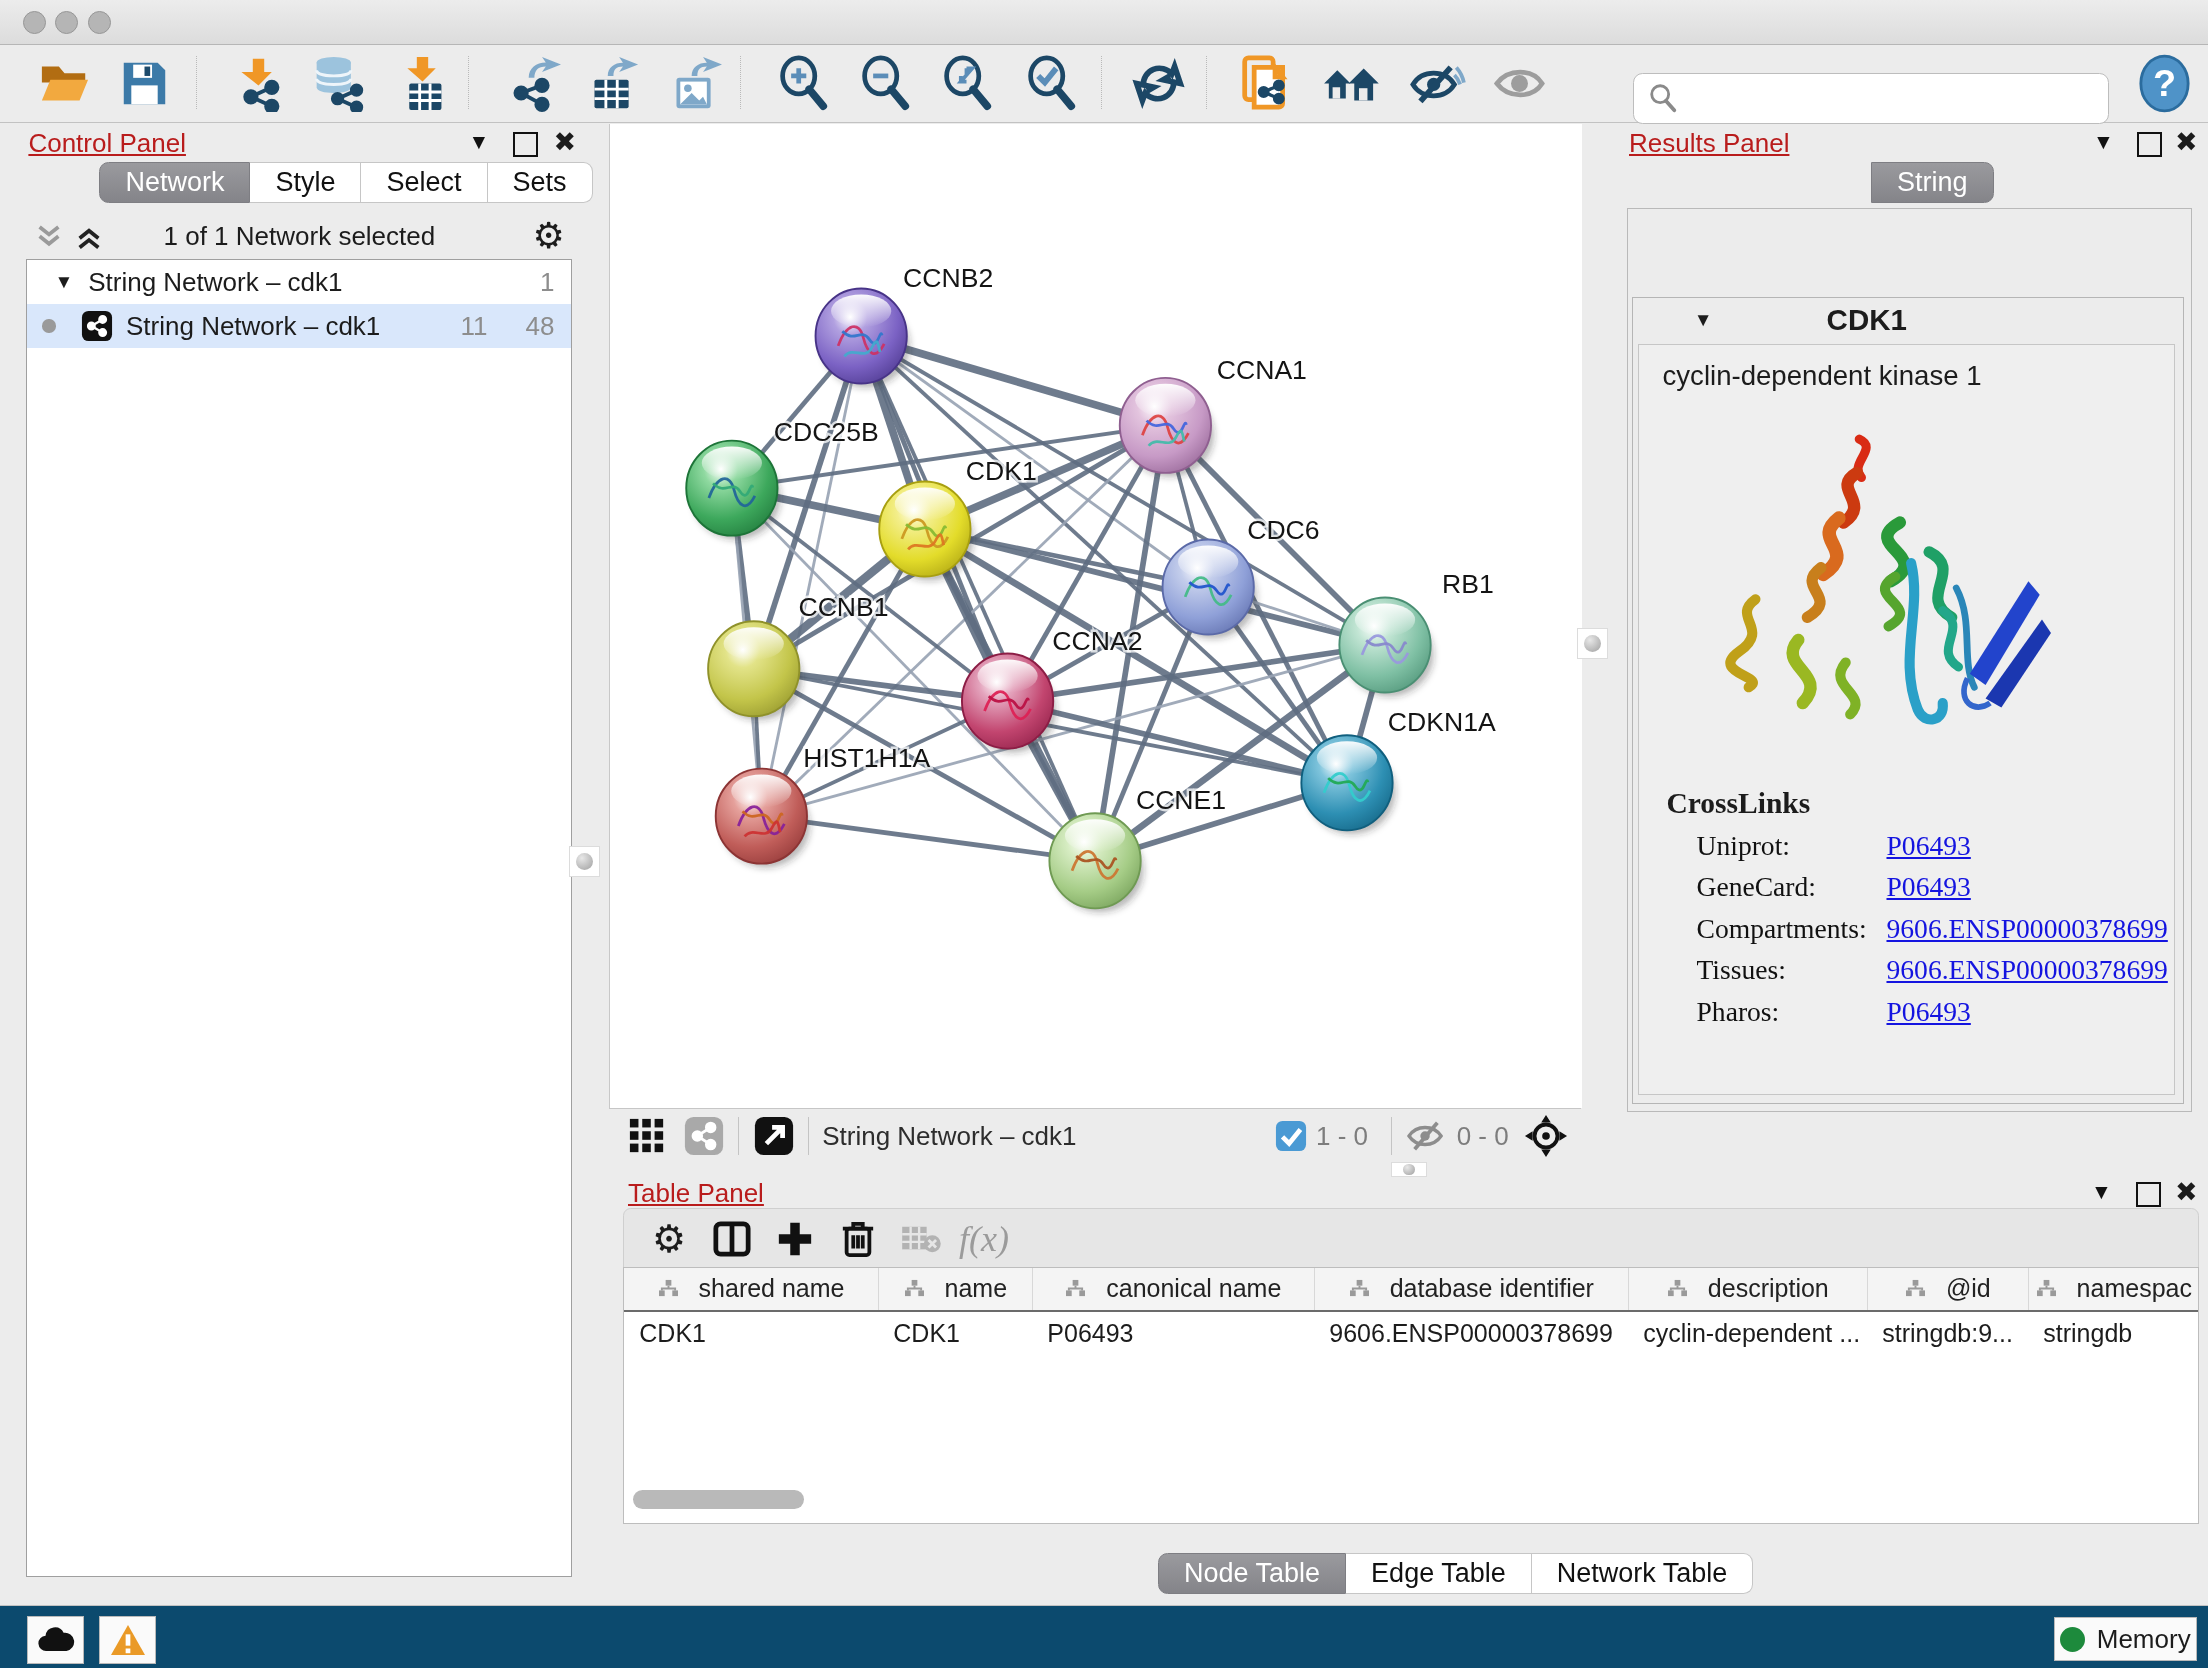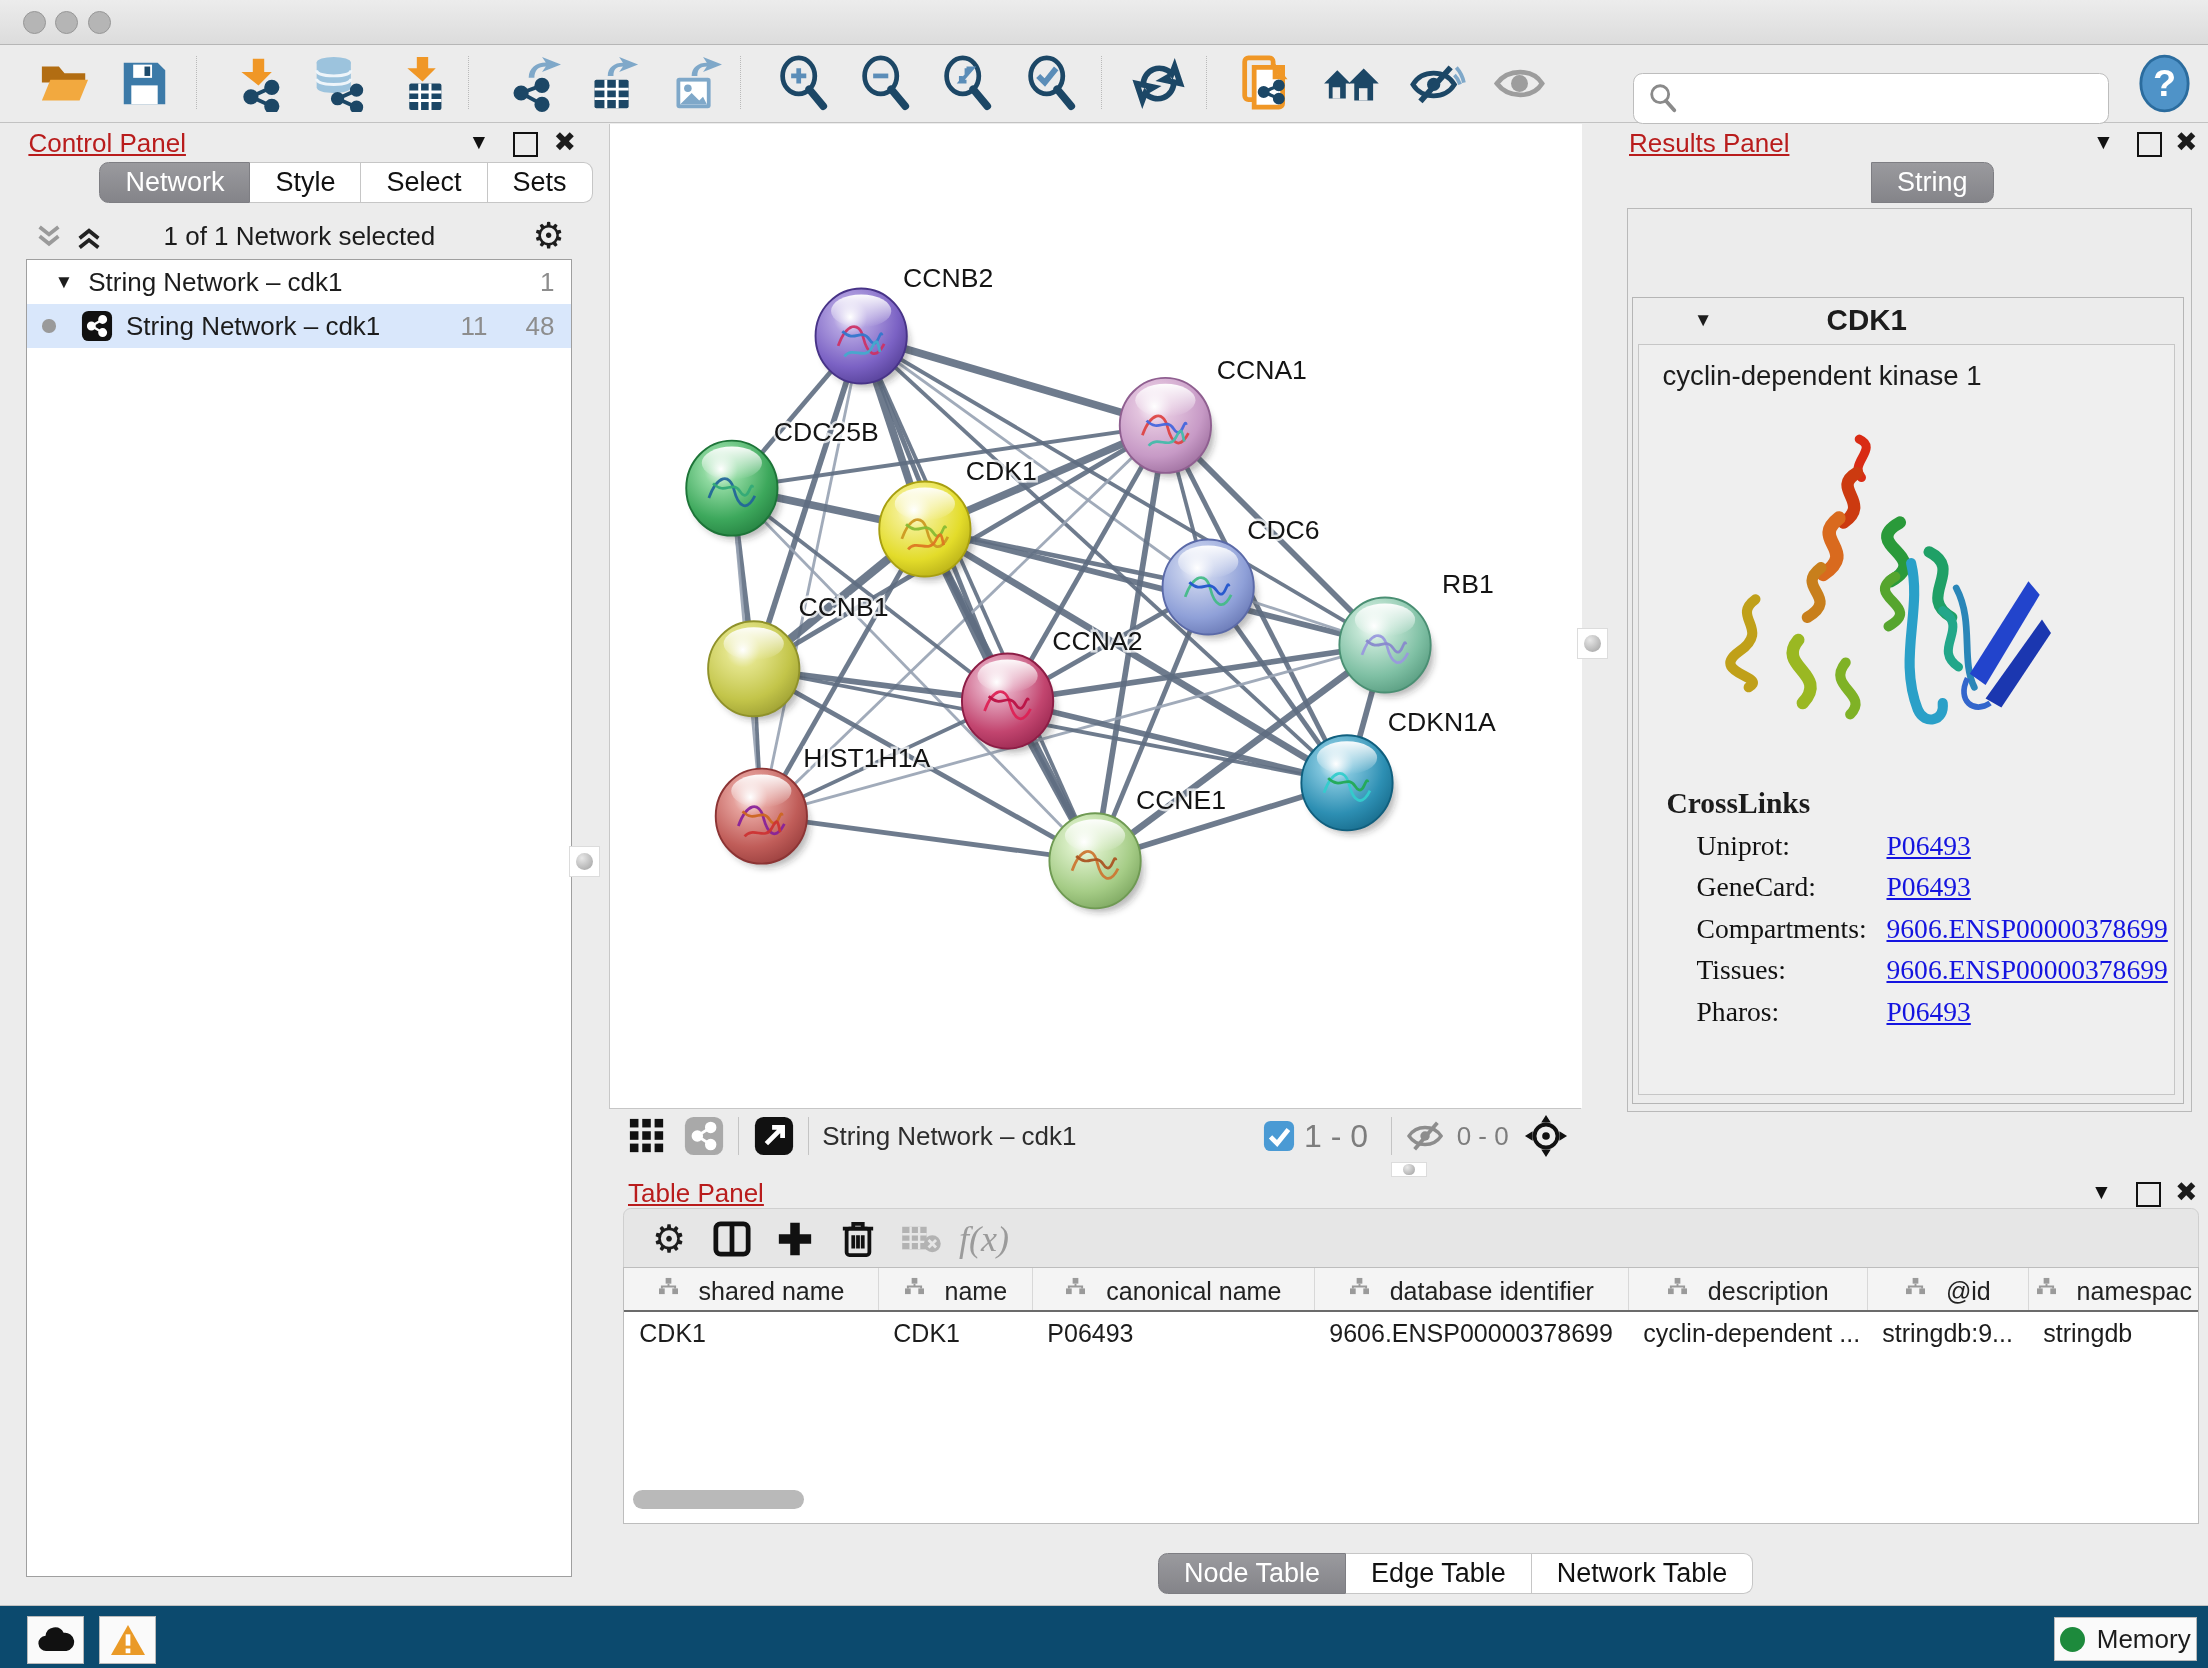--- a/index.html
+++ b/index.html
@@ -58,21 +58,21 @@
   .clrow a{color:#1414e0;text-decoration:underline;}
   
   #table-panel{left:609px;top:1176px;width:1600px;height:430px;}
   #tbl-toolbar{left:14.3px;top:32px;width:1574px;height:59px;background:#e6e6e6;border:1px solid #cfcfcf;
                border-radius:7.6px 7.6px 0 0;display:flex;align-items:center;}
   .tico{width:63px;height:48px;display:flex;align-items:center;justify-content:center;}
   #tbl-wrap{left:14.3px;top:91px;width:1574px;height:255px;background:#fff;border:1px solid #bdbdbd;overflow:hidden;}
   table{border-collapse:collapse;table-layout:fixed;width:1574px;}
   th{background:#f4f4f4;border-right:1px solid #d8d8d8;border-bottom:2.9px solid #6b6b6b;height:40px;
      font-size:25px;font-weight:normal;color:#222;}
-  th .thin{display:inline-flex;gap:20px;}
+  th .thin{display:inline-flex;align-items:center;gap:20px;}
   td{font-size:25px;height:42px;padding:0 15px;vertical-align:middle;white-space:nowrap;overflow:hidden;}
   #hscroll{left:24px;top:314px;width:171px;height:19px;border-radius:9.5px;background:#b9b9b9;}
   #tbl-tabs{left:518px;top:377px;}
   
   #footer{left:0;top:1605px;width:2208px;height:63px;background:#0c4a6e;border-top:1px solid #c2c2c2;}
   .foot-btn{top:9.5px;width:55px;height:46px;background:#fafafa;border:1.9px solid #b9b9b9;
             display:flex;align-items:center;justify-content:center;}
   #memory-btn{left:2054px;top:11.4px;width:141px;height:42px;background:#fafafa;border:1.9px solid #b9b9b9;
               display:flex;align-items:center;justify-content:center;gap:11.4px;font-size:26px;}
   #memory-dot{width:25px;height:25px;border-radius:50%;background:#1d8a3c;}
@@ -554,21 +554,21 @@
       <rect x="2" y="2" width="40" height="40" rx="9" fill="#111"></rect>
       <path d="M14 30 L30 14 M20 13 h11 v11" stroke="#fff" stroke-width="5" fill="none"></path>
     </svg>
     <div class="nsep"></div>
     <span style="font-size:26px;color:#2d2d2d">String Network – cdk1</span>
     <div style="flex:1"></div>
     <svg width="32" height="32" viewBox="0 0 34 34">
       <rect x="1" y="1" width="32" height="32" rx="7" fill="#4a9ad4"></rect>
       <path d="M8 18 L15 25 L27 10" stroke="#fff" stroke-width="5" fill="none"></path>
     </svg>
-    <span class="gray-txt" style="font-size:32px;margin:0 9.5px">1 - 0</span>
+    <span class="gray-txt" style="font-size:26px;margin:0 9.5px">1 - 0</span>
     <div class="nsep"></div>
     <svg width="42" height="34" viewBox="0 0 44 36">
       <path d="M4 18 C12 6 30 6 38 18 C30 30 12 30 4 18 Z" fill="none" stroke="#8d8d8d" stroke-width="3.5"></path>
       <circle cx="21" cy="18" r="5" fill="#8d8d8d"></circle>
       <path d="M34 4 L10 32" stroke="#8d8d8d" stroke-width="4"></path>
     </svg>
     <span class="gray-txt" style="font-size:26px;margin:0 15px 0 9.5px">0 - 0</span>
     <svg width="44" height="44" viewBox="0 0 46 46" style="margin-right:13.3px">
       <circle cx="23" cy="23" r="12" fill="none" stroke="#111" stroke-width="4"></circle>
       <circle cx="23" cy="23" r="4" fill="#111"></circle>

